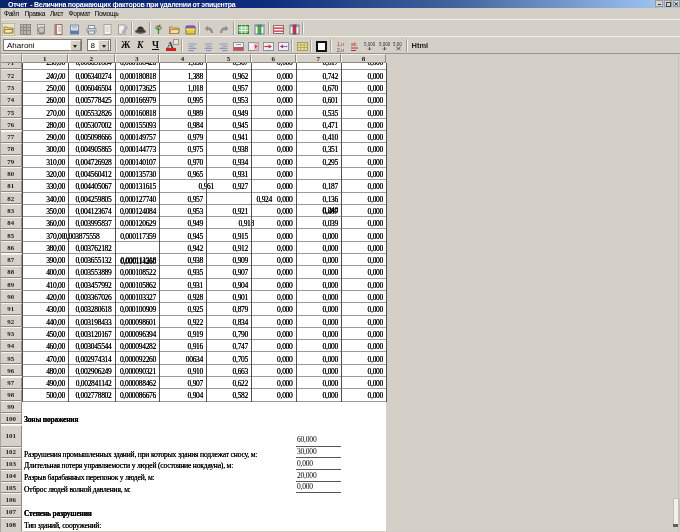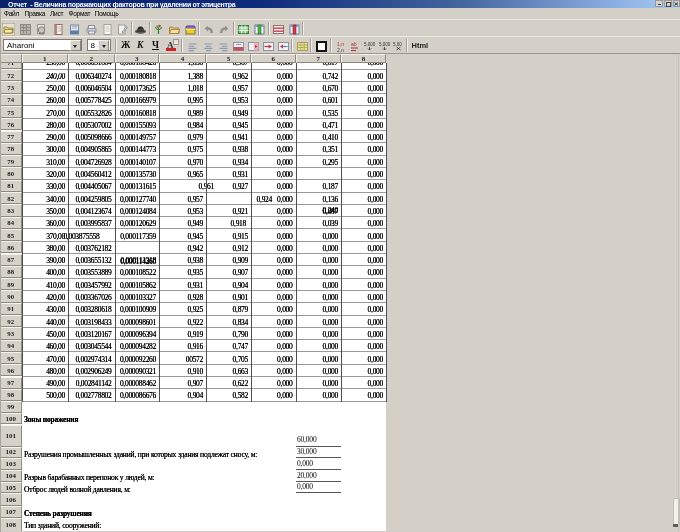--- a/index.html
+++ b/index.html
@@ -352,21 +352,21 @@
       <div class="cell" style="left:206px;top:143.9px;width:42px;">0,921</div>
       <div class="cell" style="left:251px;top:143.9px;width:41.5px;">0,000</div>
       <div class="cell" style="left:295.5px;top:143.9px;width:42.5px;">0,087</div>
       <div class="cell" style="left:341px;top:143.9px;width:42px;">0,000</div>
       <div class="hline" style="left:21.5px;top:153.10000000000002px;width:364.5px;"></div>
 <div class="rh" style="left:0;top:153.60000000000002px;width:21.5px;height:12.3px;">84</div>
       <div class="cell" style="left:21.5px;top:156.20000000000002px;width:43.5px;">360,00</div>
       <div class="cell" style="left:68px;top:156.20000000000002px;width:43.5px;">0,003995837</div>
       <div class="cell" style="left:114.5px;top:156.20000000000002px;width:41.5px;">0,000120629</div>
       <div class="cell" style="left:159px;top:156.20000000000002px;width:44px;">0,949</div>
-      <div class="cell" style="left:204px;top:156.20000000000002px;width:42px;font-family:Liberation Serif, serif;">0,918</div>
+      <div class="cell" style="left:212px;top:156.20000000000002px;width:42px;font-family:Liberation Serif, serif;">0,918</div>
       <div class="cell" style="left:251px;top:156.20000000000002px;width:41.5px;">0,000</div>
       <div class="cell" style="left:295.5px;top:156.20000000000002px;width:42.5px;">0,039</div>
       <div class="cell" style="left:341px;top:156.20000000000002px;width:42px;">0,000</div>
       <div class="hline" style="left:21.5px;top:165.40000000000003px;width:364.5px;"></div>
 <div class="rh" style="left:0;top:165.90000000000003px;width:21.5px;height:12.3px;">85</div>
       <div class="cell" style="left:21.5px;top:168.50000000000003px;width:43.5px;">370,00</div>
       <div class="cell" style="left:56px;top:168.50000000000003px;width:43.5px;">0,003875558</div>
       <div class="cell" style="left:114.5px;top:168.50000000000003px;width:41.5px;">0,000117359</div>
       <div class="cell" style="left:159px;top:168.50000000000003px;width:44px;">0,945</div>
       <div class="cell" style="left:206px;top:168.50000000000003px;width:42px;">0,915</div>
@@ -461,21 +461,21 @@
       <div class="cell" style="left:159px;top:279.20000000000016px;width:44px;">0,916</div>
       <div class="cell" style="left:206px;top:279.20000000000016px;width:42px;">0,747</div>
       <div class="cell" style="left:251px;top:279.20000000000016px;width:41.5px;">0,000</div>
       <div class="cell" style="left:295.5px;top:279.20000000000016px;width:42.5px;">0,000</div>
       <div class="cell" style="left:341px;top:279.20000000000016px;width:42px;">0,000</div>
       <div class="hline" style="left:21.5px;top:288.40000000000015px;width:364.5px;"></div>
 <div class="rh" style="left:0;top:288.90000000000015px;width:21.5px;height:12.3px;">95</div>
       <div class="cell" style="left:21.5px;top:291.50000000000017px;width:43.5px;">470,00</div>
       <div class="cell" style="left:68px;top:291.50000000000017px;width:43.5px;">0,002974314</div>
       <div class="cell" style="left:114.5px;top:291.50000000000017px;width:41.5px;">0,000092260</div>
-      <div class="cell" style="left:159px;top:291.50000000000017px;width:44px;">00572</div>
+      <div class="cell" style="left:159px;top:291.50000000000017px;width:44px;">00634</div>
       <div class="cell" style="left:206px;top:291.50000000000017px;width:42px;">0,705</div>
       <div class="cell" style="left:251px;top:291.50000000000017px;width:41.5px;">0,000</div>
       <div class="cell" style="left:295.5px;top:291.50000000000017px;width:42.5px;">0,000</div>
       <div class="cell" style="left:341px;top:291.50000000000017px;width:42px;">0,000</div>
       <div class="hline" style="left:21.5px;top:300.70000000000016px;width:364.5px;"></div>
 <div class="rh" style="left:0;top:301.20000000000016px;width:21.5px;height:12.3px;">96</div>
       <div class="cell" style="left:21.5px;top:303.8000000000002px;width:43.5px;">480,00</div>
       <div class="cell" style="left:68px;top:303.8000000000002px;width:43.5px;">0,002906249</div>
       <div class="cell" style="left:114.5px;top:303.8000000000002px;width:41.5px;">0,000090321</div>
       <div class="cell" style="left:159px;top:303.8000000000002px;width:44px;">0,910</div>
@@ -534,20 +534,21 @@
 <div class="abs" style="left:295.5px;top:406.0px;width:45.5px;height:10px;border-bottom:1px solid #555;box-sizing:border-box;">
       <span style="position:absolute;left:1.5px;bottom:1.2px;font-family:'Liberation Serif',serif;font-size:7.5px;letter-spacing:-0.2px;color:#000;">0,000</span>
     </div>
 <div class="abs" style="left:295.5px;top:417.7px;width:45.5px;height:10px;border-bottom:1px solid #555;box-sizing:border-box;">
       <span style="position:absolute;left:1.5px;bottom:1.2px;font-family:'Liberation Serif',serif;font-size:7.5px;letter-spacing:-0.2px;color:#000;">20,000</span>
     </div>
 <div class="abs" style="left:295.5px;top:429.4px;width:45.5px;height:10px;border-bottom:1px solid #555;box-sizing:border-box;">
       <span style="position:absolute;left:1.5px;bottom:1.2px;font-family:'Liberation Serif',serif;font-size:7.5px;letter-spacing:-0.2px;color:#000;">0,000</span>
     </div>
 <div class="btxt" style="left:24px;top:395.6px;">Разрушения промышленных зданий, при которых здания подлежат сносу, м:</div>
+<div class="btxt" style="left:24px;top:407.3px;">Длительная потеря управляемости у людей (состояние нокдауна), м:</div>
 <div class="btxt" style="left:24px;top:419.0px;">Разрыв барабанных перепонок у людей, м:</div>
 <div class="btxt" style="left:24px;top:430.7px;">Отброс людей волной давления, м:</div>
 <div class="btxt" style="left:24px;top:454.9px;font-weight:bold;font-size:7.5px;">Степень разрушения</div>
 <div class="btxt" style="left:24px;top:466.6px;">Тип зданий, сооружений:</div>
 <div class="abs" style="left:672.5px;top:444px;width:7.5px;height:27px;background:#f2f0ec;border:1px solid #c2beb6;box-sizing:border-box;"></div>
 <div class="abs" style="left:673px;top:469.5px;width:6px;height:3.5px;background:#5e5e5e;"></div>
 <div class="abs" style="left:677.5px;top:0;width:1px;height:478px;background:#c6c2ba;"></div>
 </div>
 <div class="abs" style="left:0;top:530.6px;width:680px;height:1.4px;background:#d2cec6;"></div>
 <div class="abs" style="left:0;top:8px;width:1px;height:524px;background:#aaa69c;"></div>

